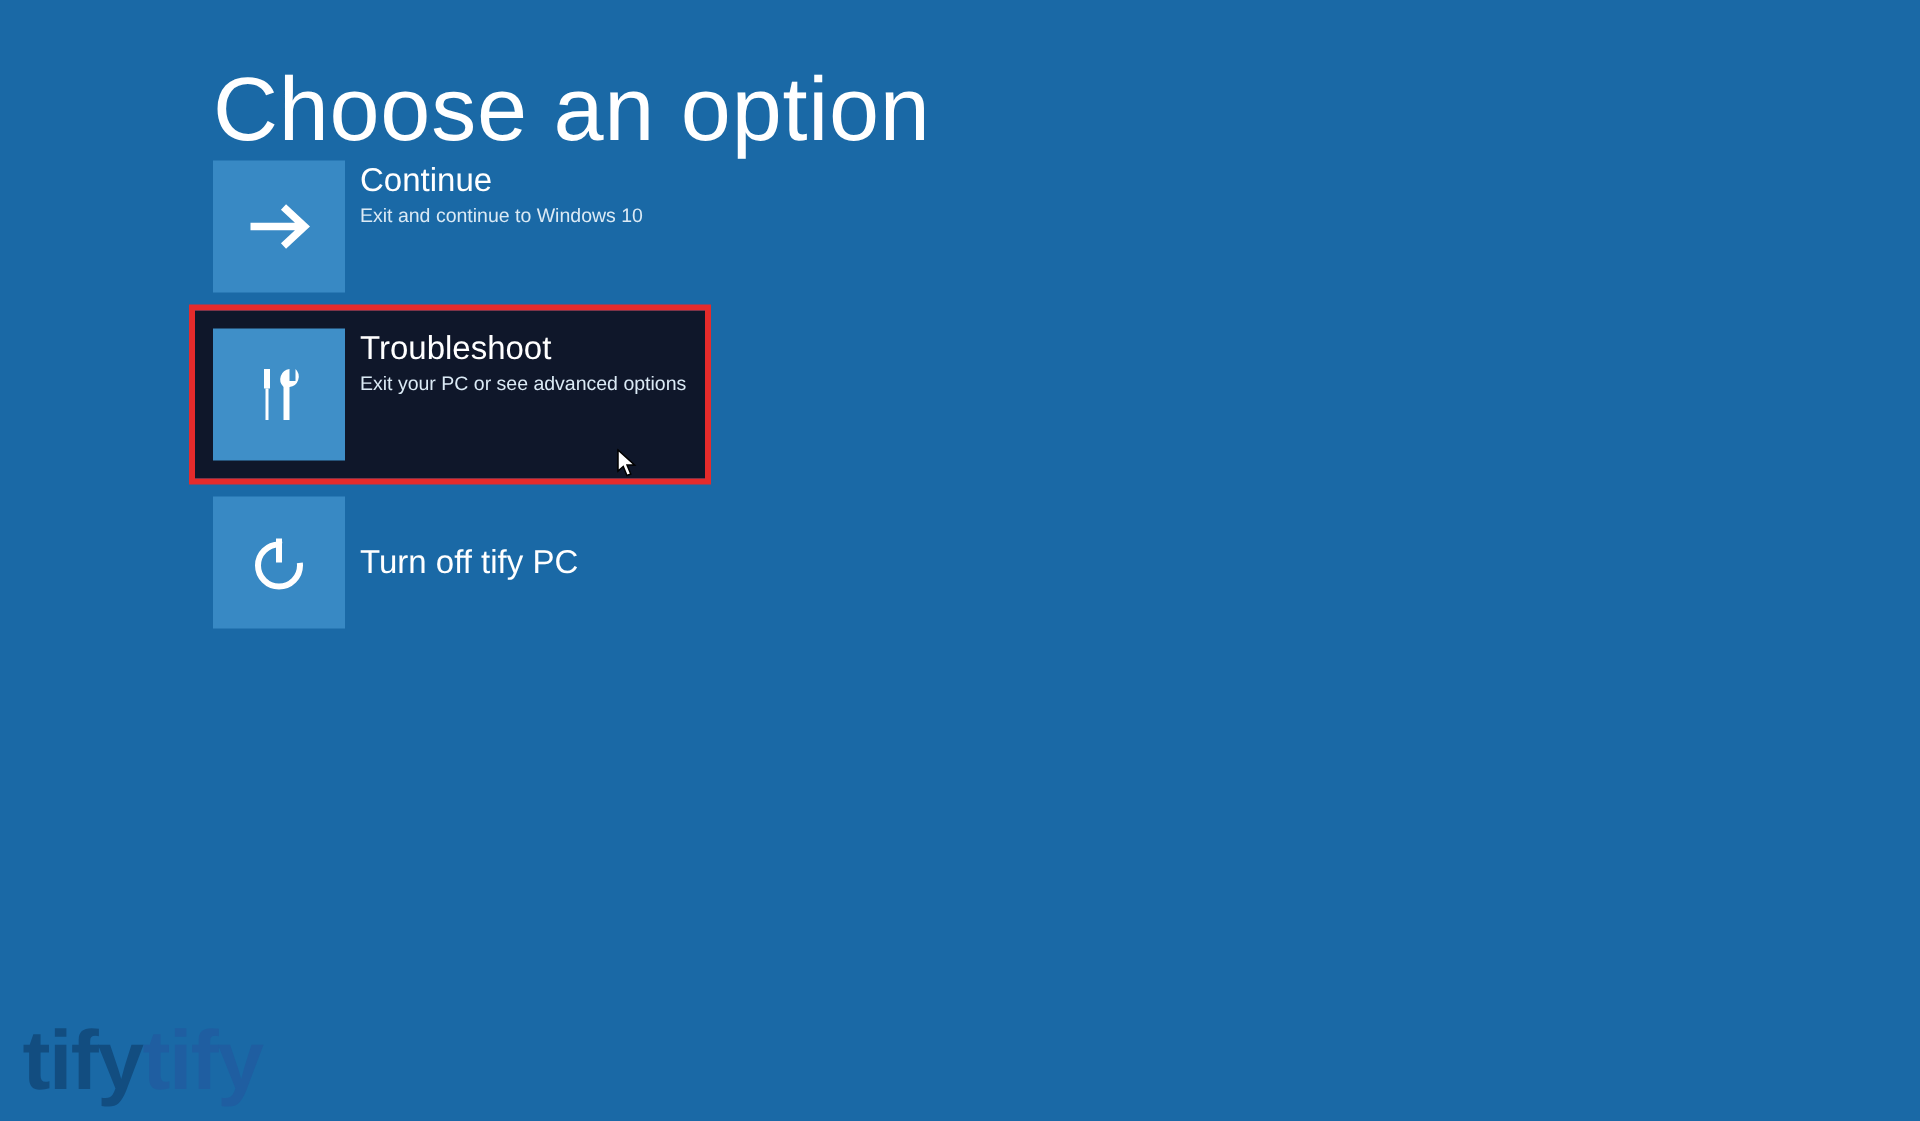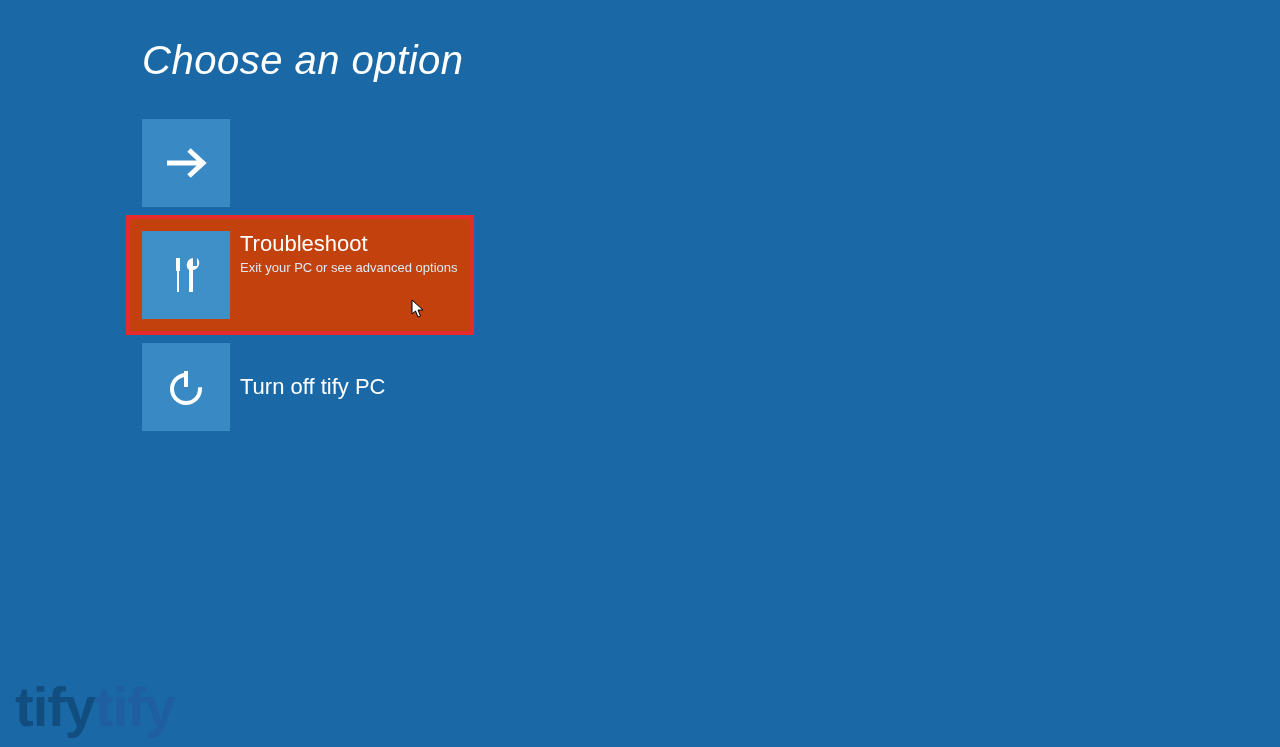--- a/index.html
+++ b/index.html
@@ -10,25 +10,23 @@
       font-family: "Segoe UI Light", "Segoe UI", Arial, sans-serif;
       color: #ffffff;
       overflow: hidden;
       position: relative;
     }
     .container {
       padding-top: 38px;
       padding-left: 142px;
     }
     .page-title {
-      font-size: 40px;
+      font-size: 60px;
       font-weight: 300;
       letter-spacing: 0.5px;
-      margin-bottom: 36px;
-      font-style: italic;
     }
     .option {
       display: flex;
       align-items: flex-start;
       width: 320px;
       margin-bottom: 24px;
       cursor: pointer;
       position: relative;
     }
     .option-icon {
@@ -52,21 +50,21 @@
     }
     .option-subtitle {
       font-size: 13px;
       font-weight: 400;
       color: #dbeaf5;
       line-height: 1.3;
     }
     .option.highlighted {
       outline: 4px solid #e52b2b;
       outline-offset: 0;
-      background: #c2410c;
+      background: #0f172a;
       padding: 12px 0 12px 0;
       margin-bottom: 12px;
       margin-top: -12px;
       width: 340px;
       margin-left: -12px;
       padding-left: 12px;
     }
     .option.highlighted .option-icon { background:#3f8fc8; }
     .option.no-subtitle .option-text {
       display: flex;
@@ -100,20 +98,24 @@
 
 <div class="container">
   <h1 class="page-title">Choose an option</h1>
 
   <div class="option">
     <div class="option-icon">
       <svg width="50" height="50" viewBox="0 0 50 50" fill="none">
         <path d="M6 25 H40 M28 12 L42 25 L28 38" stroke="#ffffff" stroke-width="5" stroke-linecap="butt" stroke-linejoin="miter" fill="none"></path>
       </svg>
     </div>
+    <div class="option-text">
+      <div class="option-title">Continue</div>
+      <div class="option-subtitle">Exit and continue to Windows 10</div>
+    </div>
   </div>
 
   <div class="option highlighted">
     <div class="option-icon">
       <svg width="46" height="46" viewBox="0 0 46 46" fill="#ffffff">
 
         <rect x="13" y="6" width="4" height="13"></rect>
         <rect x="14" y="19" width="2" height="21"></rect>
 
         <path d="M30 6 a7 7 0 0 0 -4 12 v22 h4 v-22 a7 7 0 0 0 4 -12 v8 h-4 z"></path>

